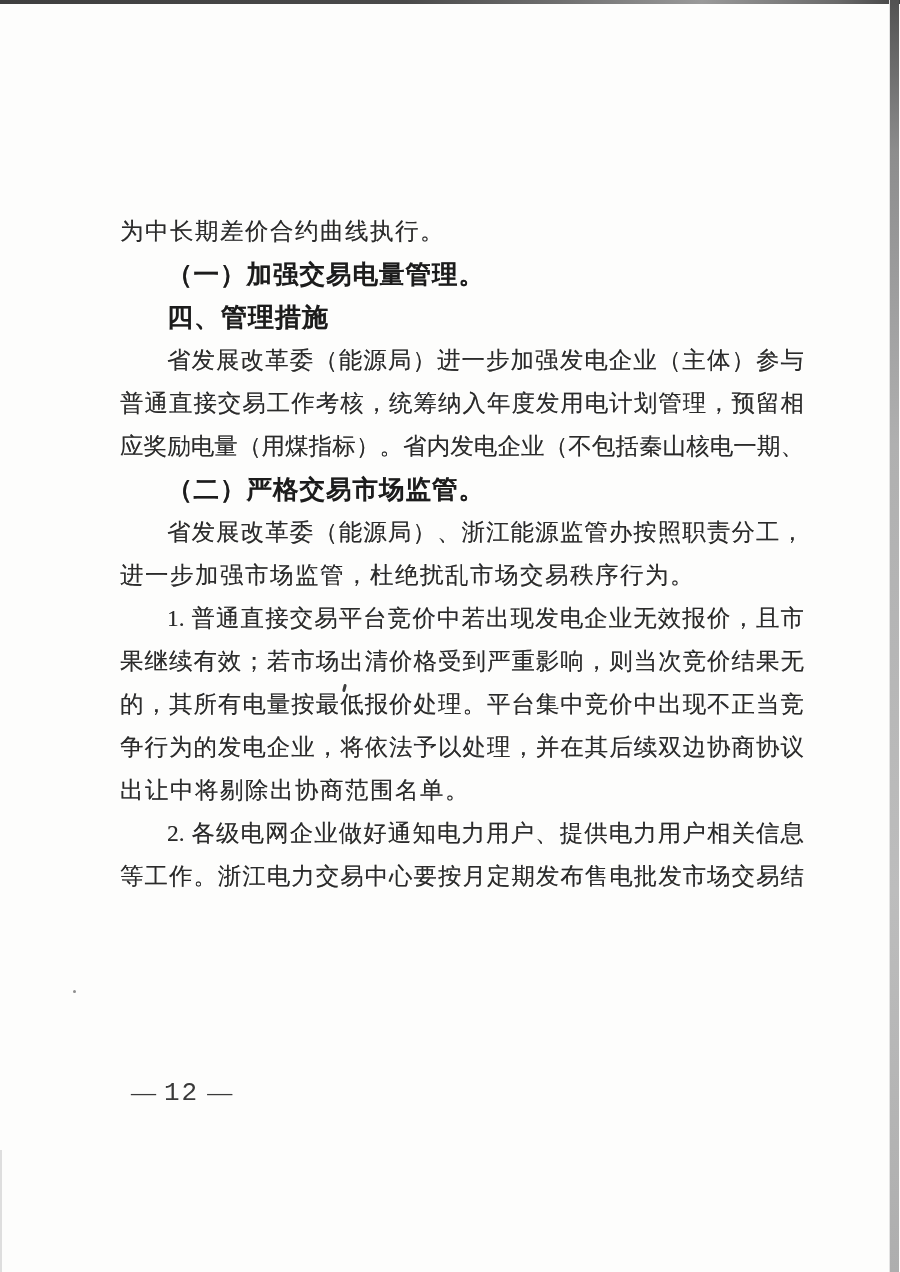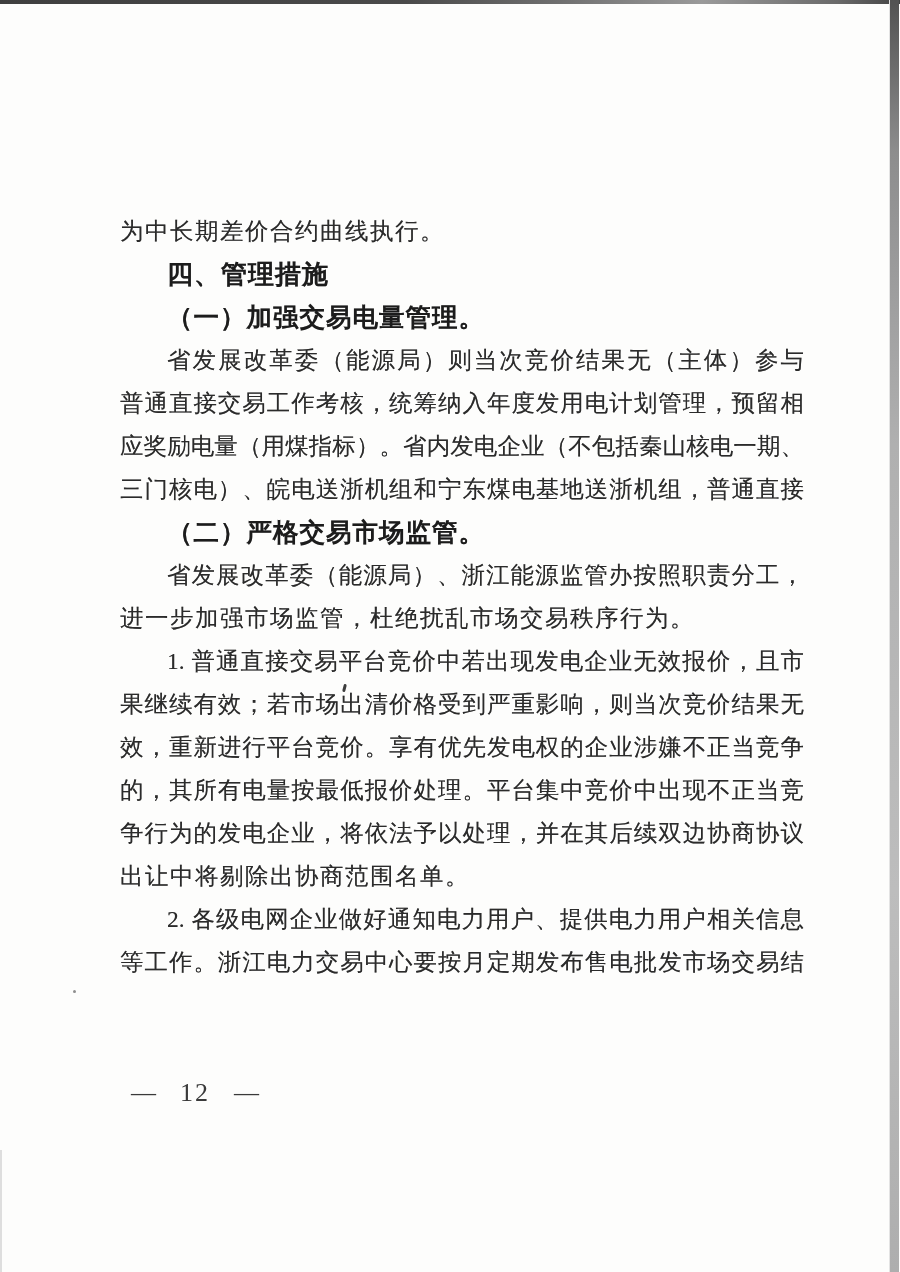--- a/index.html
+++ b/index.html
@@ -65,47 +65,45 @@
     text-indent: 47px; font-weight: bold; font-size: 25.5px;
     color: #1c1c1c; letter-spacing: 1px;
   }
   
   .footer {
     position: absolute; left: 131px; top: 1076px; height: 34px;
     display: flex; align-items: center; gap: 0;
     color: #3a3a3a;
   }
   .footer .dash { font-size: 25px; line-height: 34px; }
-  .footer .num  { font-size: 26px; line-height: 34px; margin: 0 24px; letter-spacing: 2px; }
+  .footer .num  { font-size: 26px; line-height: 34px; margin: 0 8px; letter-spacing: 2px; font-family: Liberation Mono, monospace; }
 </style>
 </head>
 <body>
 
 <div class="page">
 
   <div class="scan-top-line"></div>
   <div class="scan-right-strip"></div>
   <div class="scan-left-sliver"></div>
   <div class="scan-speck-apostrophe"></div>
   <div class="scan-speck-dot"></div>
 
   <div class="text-block">
     <div class="line end">为中长期差价合约曲线执行。</div>
+    <div class="line heading-kai">（一）加强交易电量管理。</div>
     <div class="line heading-hei">四、管理措施</div>
-    <div class="line heading-kai">（一）加强交易电量管理。</div>
-    <div class="line start">省发展改革委（能源局）则当次竞价结果无（主体）参与</div>
+    <div class="line start">省发展改革委（能源局）进一步加强发电企业（主体）参与</div>
     <div class="line mid">普通直接交易工作考核，统筹纳入年度发用电计划管理，预留相</div>
     <div class="line mid">应奖励电量（用煤指标）。省内发电企业（不包括秦山核电一期、</div>
-    <div class="line mid">三门核电）、皖电送浙机组和宁东煤电基地送浙机组，普通直接</div>
     <div class="line heading-kai">（二）严格交易市场监管。</div>
     <div class="line start">省发展改革委（能源局）、浙江能源监管办按照职责分工，</div>
     <div class="line end">进一步加强市场监管，杜绝扰乱市场交易秩序行为。</div>
     <div class="line start">1. 普通直接交易平台竞价中若出现发电企业无效报价，且市</div>
     <div class="line mid">果继续有效；若市场出清价格受到严重影响，则当次竞价结果无</div>
-    <div class="line mid">效，重新进行平台竞价。享有优先发电权的企业涉嫌不正当竞争</div>
     <div class="line mid">的，其所有电量按最低报价处理。平台集中竞价中出现不正当竞</div>
     <div class="line mid">争行为的发电企业，将依法予以处理，并在其后续双边协商协议</div>
     <div class="line end">出让中将剔除出协商范围名单。</div>
     <div class="line start">2. 各级电网企业做好通知电力用户、提供电力用户相关信息</div>
     <div class="line mid">等工作。浙江电力交易中心要按月定期发布售电批发市场交易结</div>
   </div>
 
   <div class="footer">
     <span class="dash">—</span>
     <span class="num">12</span>

